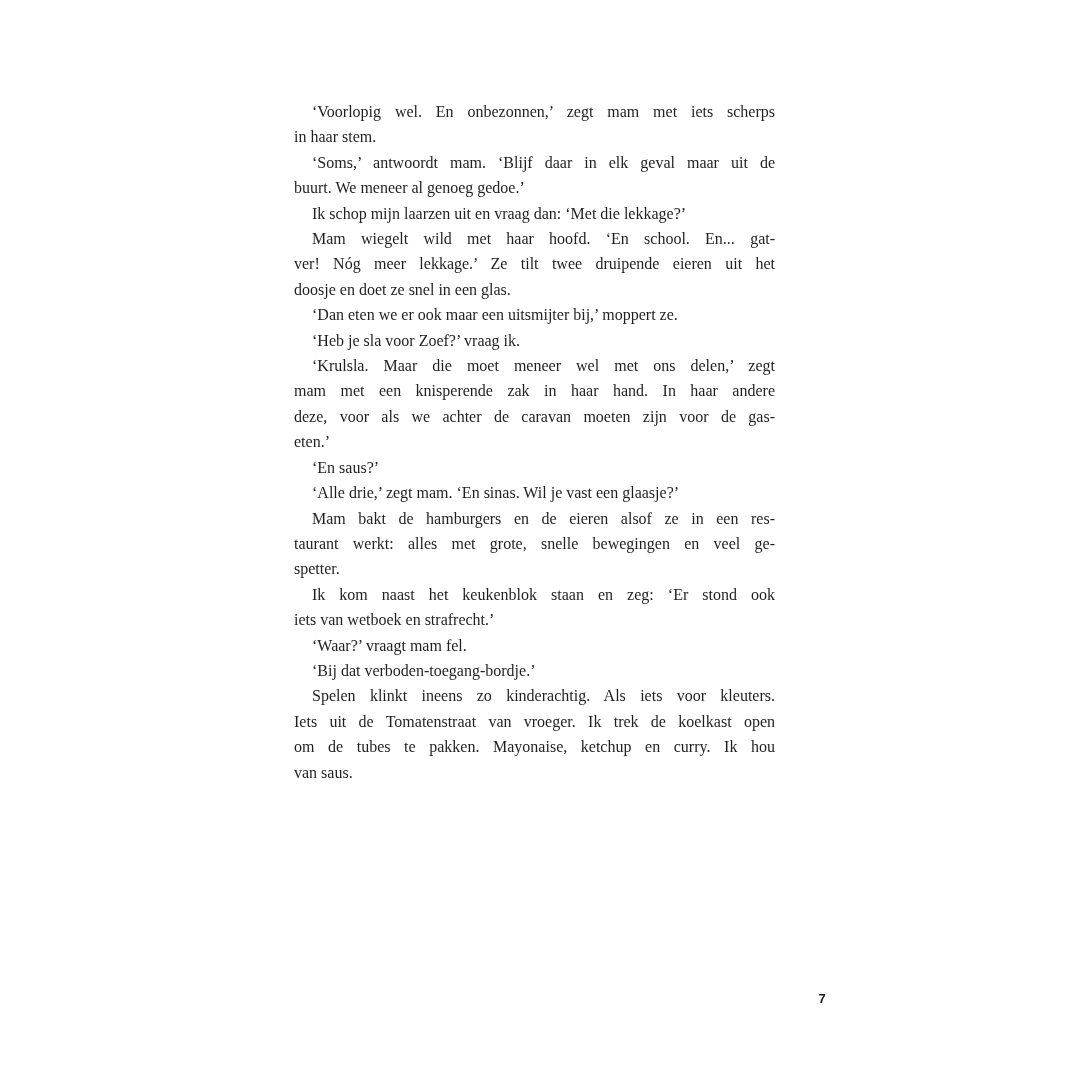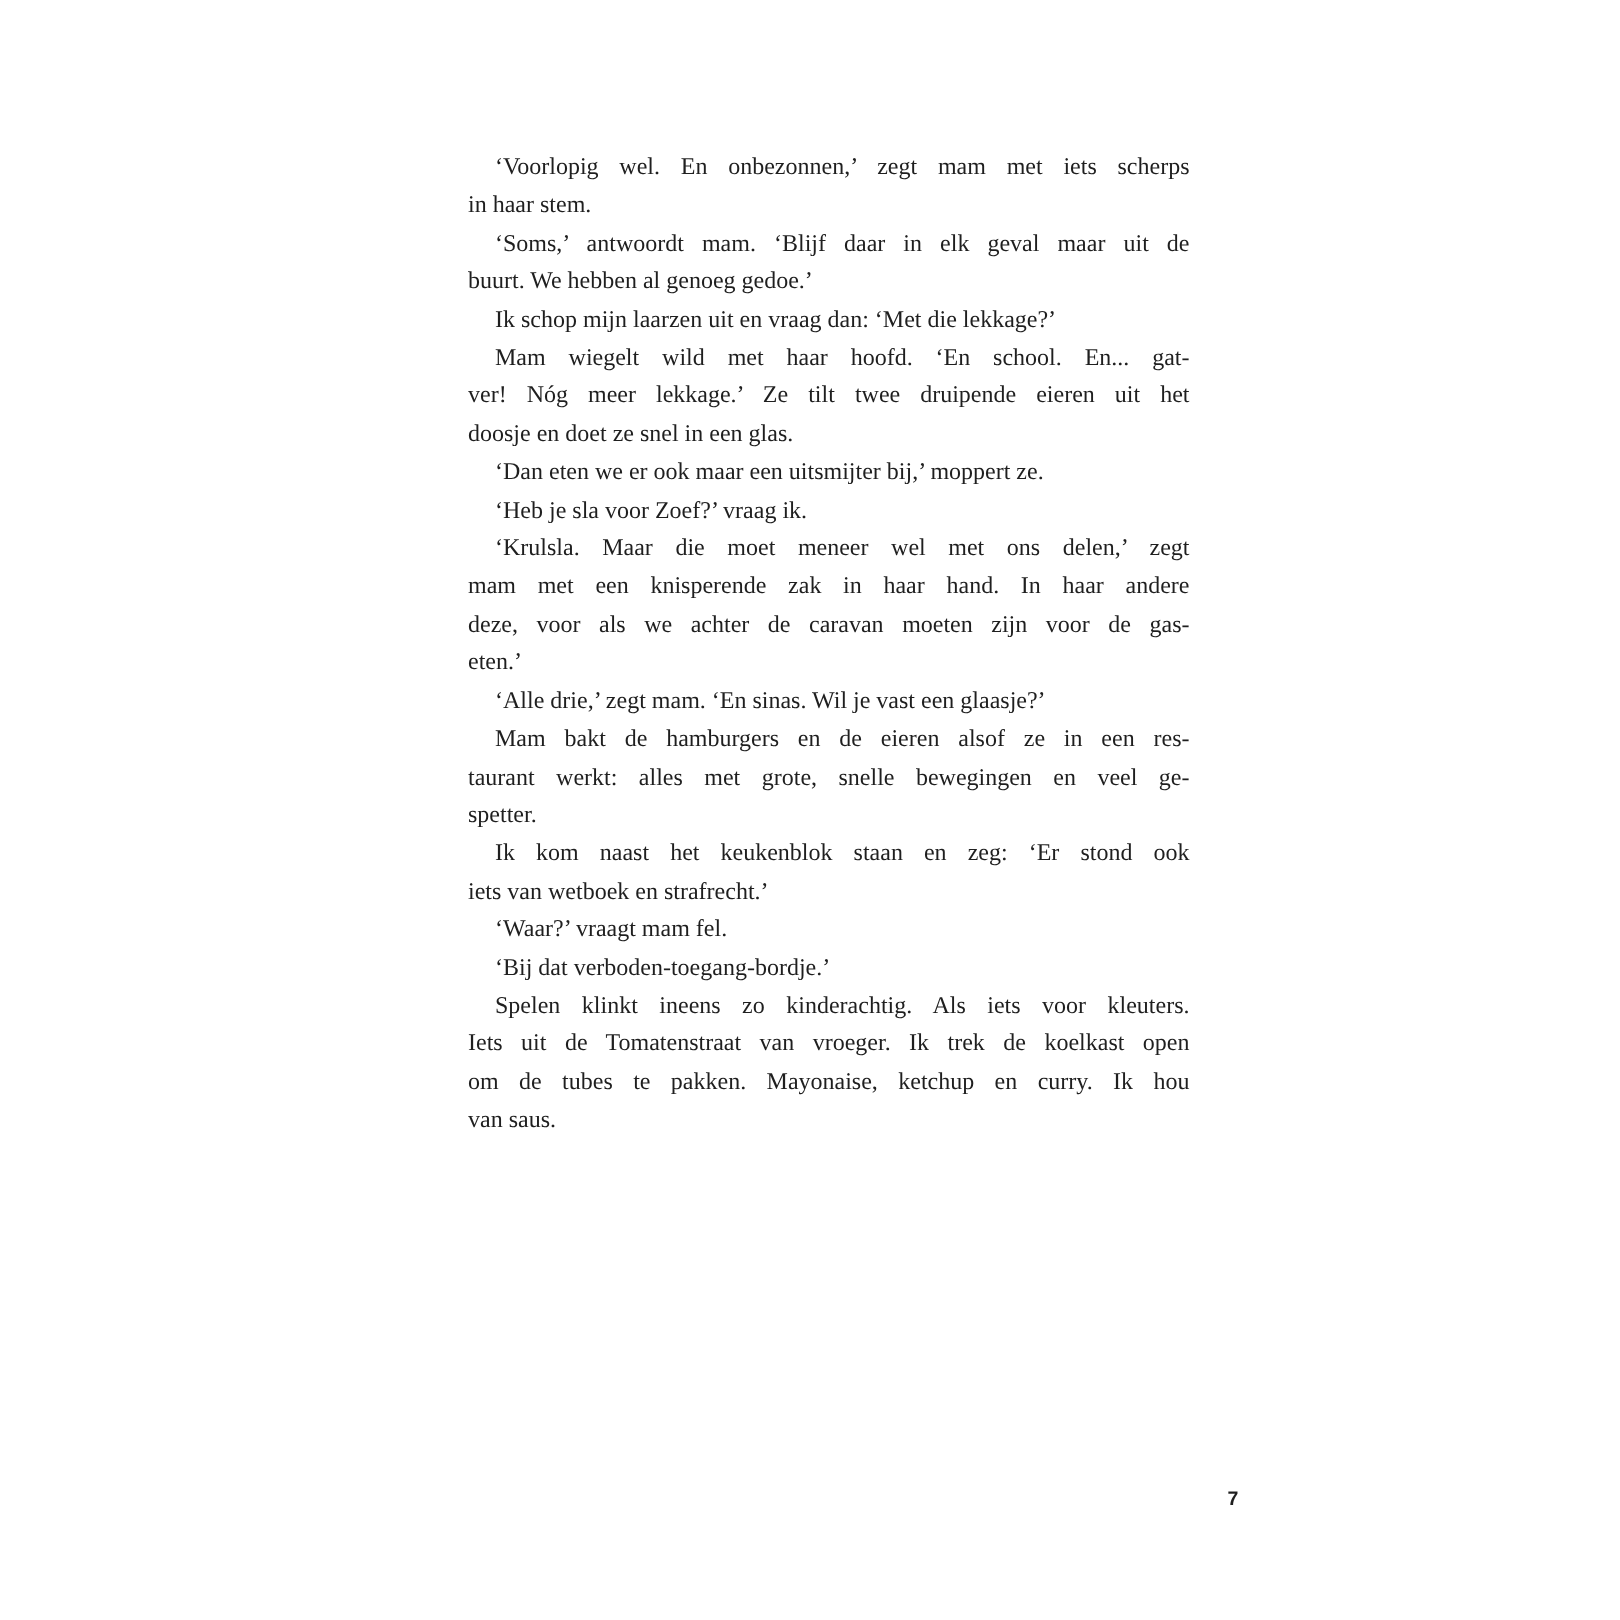--- a/index.html
+++ b/index.html
@@ -11,21 +11,21 @@
     position: relative;
     width: 1080px;
     height: 1080px;
     background: #ffffff;
     overflow: hidden;
     font-family: "Liberation Serif", serif;
     color: #1f1f1f;
   }
   .text-block {
     position: absolute;
-    left: 312px;
+    left: 294px;
     top: 99px;
     width: 481px;
     font-size: 16px;
     line-height: 25.4px;
     text-rendering: optimizeLegibility;
   }
   .paragraph {
     margin: 0;
     padding: 0;
   }
@@ -58,41 +58,44 @@
 <body>
 
 <div class="book-page">
   <div class="text-block">
       <div class="paragraph">
         <div class="line first">‘Voorlopig wel. En onbezonnen,’ zegt mam met iets scherps</div>
         <div class="line last">in haar stem.</div>
       </div>
       <div class="paragraph">
         <div class="line first">‘Soms,’ antwoordt mam. ‘Blijf daar in elk geval maar uit de</div>
-        <div class="line last">buurt. We hebben al genoeg gedoe.’</div>
+        <div class="line last">buurt. We meneer al genoeg gedoe.’</div>
       </div>
       <div class="paragraph">
         <div class="line first last">Ik schop mijn laarzen uit en vraag dan: ‘Met die lekkage?’</div>
       </div>
       <div class="paragraph">
         <div class="line first">Mam wiegelt wild met haar hoofd. ‘En school. En... gat-</div>
         <div class="line">ver! Nóg meer lekkage.’ Ze tilt twee druipende eieren uit het</div>
         <div class="line last">doosje en doet ze snel in een glas.</div>
       </div>
       <div class="paragraph">
         <div class="line first last">‘Dan eten we er ook maar een uitsmijter bij,’ moppert ze.</div>
       </div>
       <div class="paragraph">
         <div class="line first last">‘Heb je sla voor Zoef?’ vraag ik.</div>
       </div>
       <div class="paragraph">
         <div class="line first">‘Krulsla. Maar die moet meneer wel met ons delen,’ zegt</div>
         <div class="line">mam met een knisperende zak in haar hand. In haar andere</div>
         <div class="line">deze, voor als we achter de caravan moeten zijn voor de gas-</div>
         <div class="line last">eten.’</div>
+      </div>
+      <div class="paragraph">
+        <div class="line first last">‘En saus?’</div>
       </div>
       <div class="paragraph">
         <div class="line first last">‘Alle drie,’ zegt mam. ‘En sinas. Wil je vast een glaasje?’</div>
       </div>
       <div class="paragraph">
         <div class="line first">Mam bakt de hamburgers en de eieren alsof ze in een res-</div>
         <div class="line">taurant werkt: alles met grote, snelle bewegingen en veel ge-</div>
         <div class="line last">spetter.</div>
       </div>
       <div class="paragraph">

